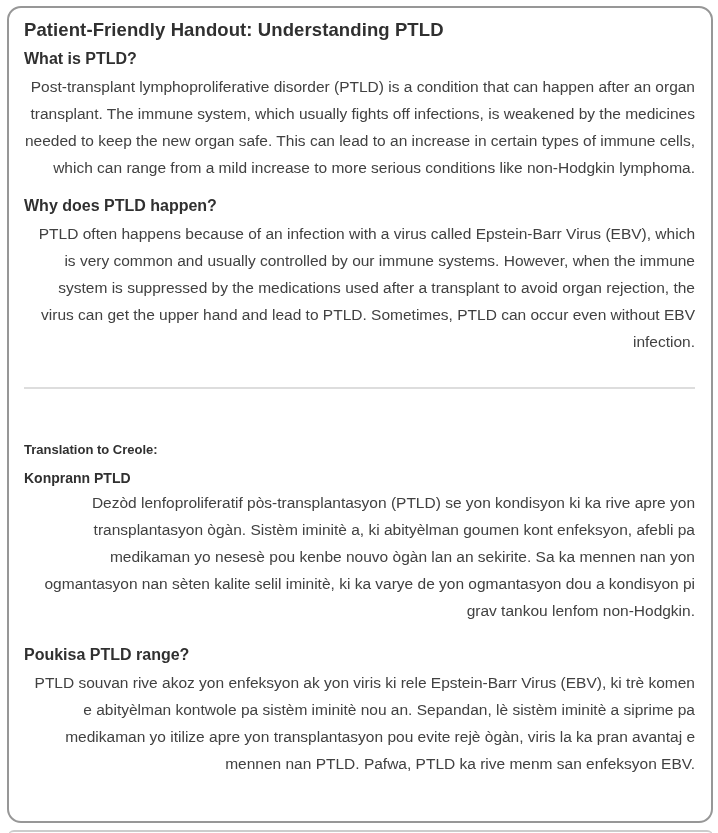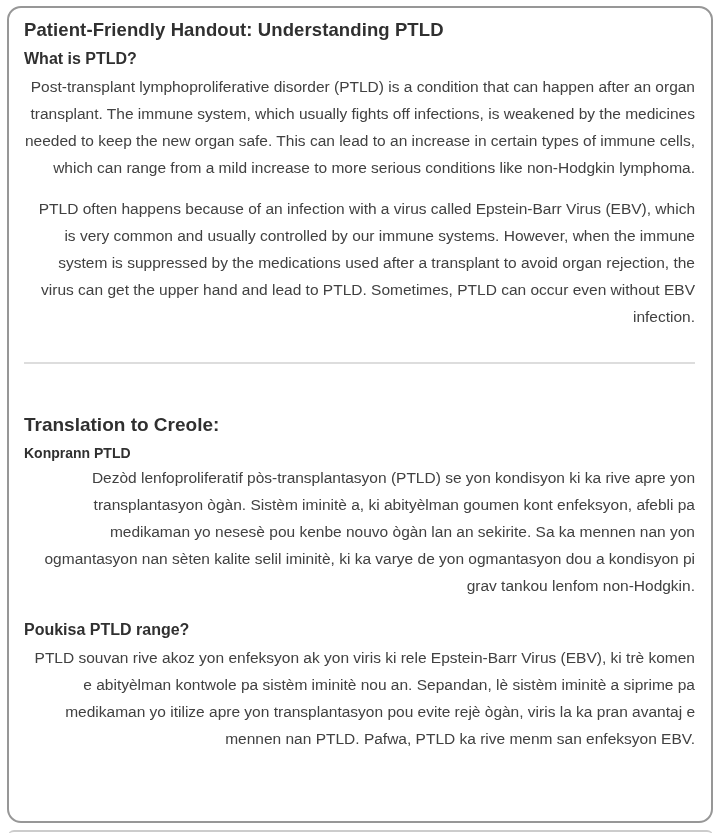--- a/index.html
+++ b/index.html
@@ -58,21 +58,21 @@
   }
 
   .content-divider {
     border: none;
     height: 2px;
     background: var(--divider-color);
     margin-top: 32px;
   }
 
   .translation-label {
-    font-size: 19px;
+    font-size: 13px;
     line-height: 21px;
     font-weight: 700;
     color: var(--heading-color);
     margin-top: 50px;
   }
 
   .translation-title {
     font-size: 14px;
     line-height: 21px;
     font-weight: 700;
@@ -97,20 +97,21 @@
 
 <div class="page">
 
   <div class="handout-card">
 
     <div class="handout-title">Patient-Friendly Handout: Understanding PTLD</div>
 
     <div class="section-heading first">What is PTLD?</div>
     <div class="section-paragraph">Post-transplant lymphoproliferative disorder (PTLD) is a condition that can happen after an organ transplant. The immune system, which usually fights off infections, is weakened by the medicines needed to keep the new organ safe. This can lead to an increase in certain types of immune cells, which can range from a mild increase to more serious conditions like non-Hodgkin lymphoma.</div>
 
+    <div class="section-heading">Why does PTLD happen?</div>
     <div class="section-paragraph">PTLD often happens because of an infection with a virus called Epstein-Barr Virus (EBV), which is very common and usually controlled by our immune systems. However, when the immune system is suppressed by the medications used after a transplant to avoid organ rejection, the virus can get the upper hand and lead to PTLD. Sometimes, PTLD can occur even without EBV infection.</div>
 
     <hr class="content-divider">
 
     <div class="translation-label">Translation to Creole:</div>
 
     <div class="translation-title">Konprann PTLD</div>
 
     <div class="section-paragraph">Dezòd lenfoproliferatif pòs-transplantasyon (PTLD) se yon kondisyon ki ka rive apre yon transplantasyon ògàn. Sistèm iminitè a, ki abityèlman goumen kont enfeksyon, afebli pa medikaman yo nesesè pou kenbe nouvo ògàn lan an sekirite. Sa ka mennen nan yon ogmantasyon nan sèten kalite selil iminitè, ki ka varye de yon ogmantasyon dou a kondisyon pi grav tankou lenfom non-Hodgkin.</div>
 

